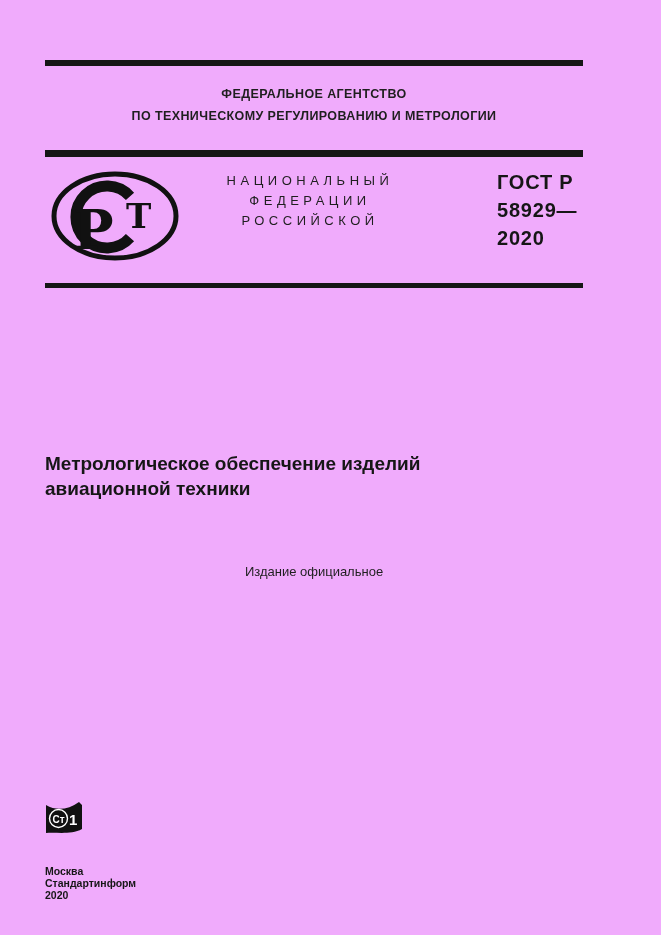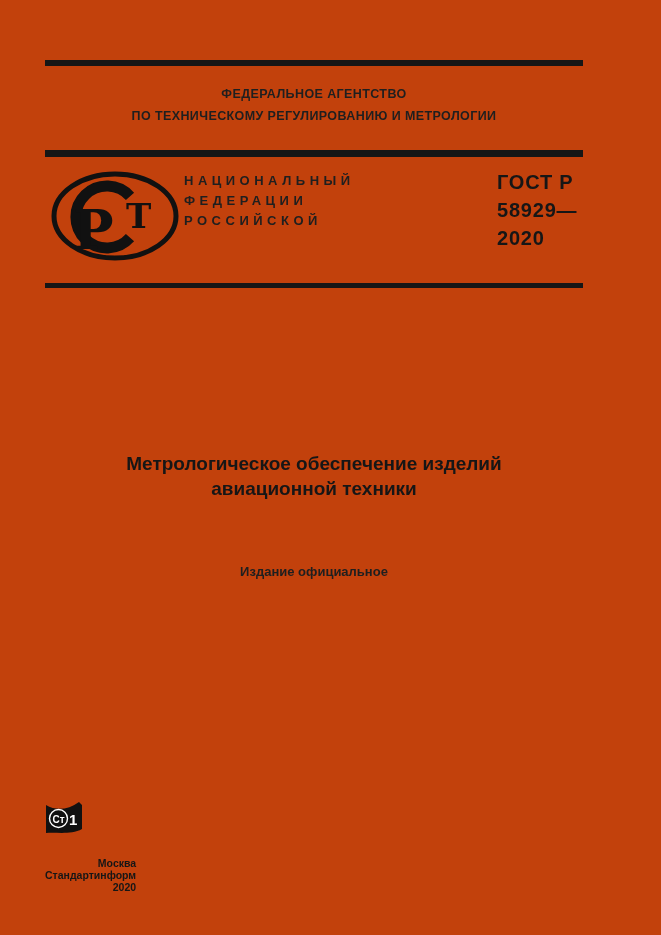--- a/index.html
+++ b/index.html
@@ -1,21 +1,21 @@
 <!DOCTYPE html>
 <html><head>
 <meta charset="utf-8">
 <style>
   * { margin: 0; padding: 0; box-sizing: border-box; }
   html, body { background: #ffffff; }
   .page {
     position: relative;
     width: 661px;
     height: 935px;
-    background: #c2410c;
+    background: #f0abfc;
     font-family: "Liberation Sans", sans-serif;
     color: #1a1a1a;
     overflow: hidden;
   }
   .bar {
     position: absolute;
     left: 45px;
     width: 538px;
     background: #161616;
   }
@@ -37,26 +37,26 @@
   .agency-line2 { top: 109px; }
 
   .rst-logo {
     position: absolute;
     left: 49px;
     top: 170px;
   }
 
   .std-type {
     position: absolute;
-    left: 184px;
+    left: 170px;
     top: 171px;
     width: 280px;
-    text-align: left;
+    text-align: center;
     font-size: 13px;
-    font-weight: bold;
+    font-weight: normal;
     letter-spacing: 4.5px;
     line-height: 20px;
     color: #1f1f1f;
   }
   .std-type div { white-space: nowrap; }
 
   .gost-num {
     position: absolute;
     left: 497px;
     top: 168px;
@@ -78,56 +78,56 @@
     letter-spacing: 0.4px;
     line-height: 37px;
     color: #161616;
   }
 
   .doc-subtitle {
     position: absolute;
     left: 45px;
     top: 451px;
     width: 538px;
-    text-align: center;
     font-size: 19px;
     font-weight: bold;
     line-height: 25px;
     color: #161616;
   }
 
   .edition {
     position: absolute;
     left: 45px;
     top: 564px;
     width: 538px;
     text-align: center;
     font-size: 13px;
-    font-weight: bold;
+    font-weight: normal;
     color: #1f1f1f;
   }
 
   .imprint {
     position: absolute;
     left: 45px;
     top: 801px;
     width: 538px;
     display: flex;
     justify-content: center;
     align-items: flex-start;
     gap: 16px;
     flex-direction: column;
   }
   .imprint-text {
-    text-align: right;
+    text-align: left;
     font-size: 10.5px;
     font-weight: bold;
     line-height: 12px;
     padding-top: 4px;
     color: #161616;
+    margin-top: 8px;
   }
 </style>
 </head>
 <body>
 
 <div class="page">
 
   <div class="bar bar-top"></div>
 
   <div class="agency-line1">ФЕДЕРАЛЬНОЕ АГЕНТСТВО</div>

